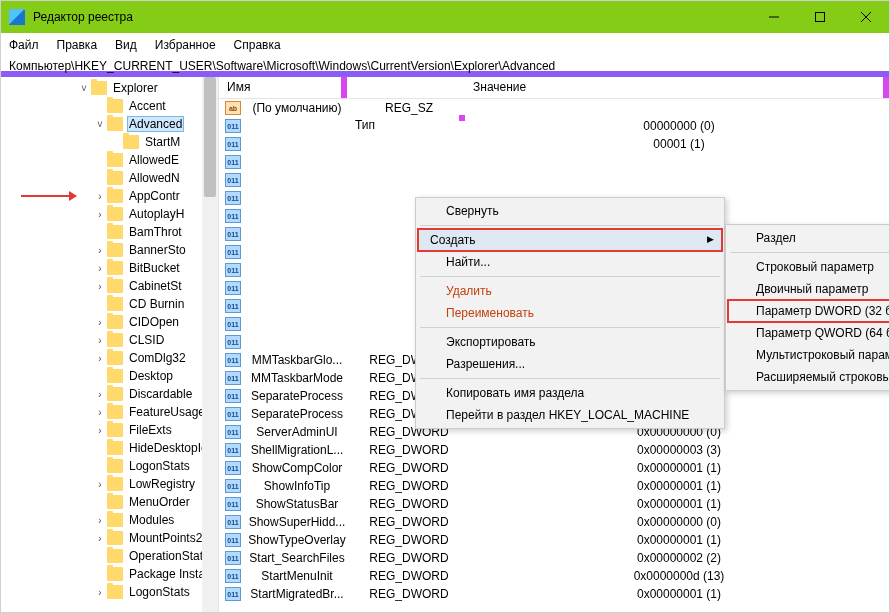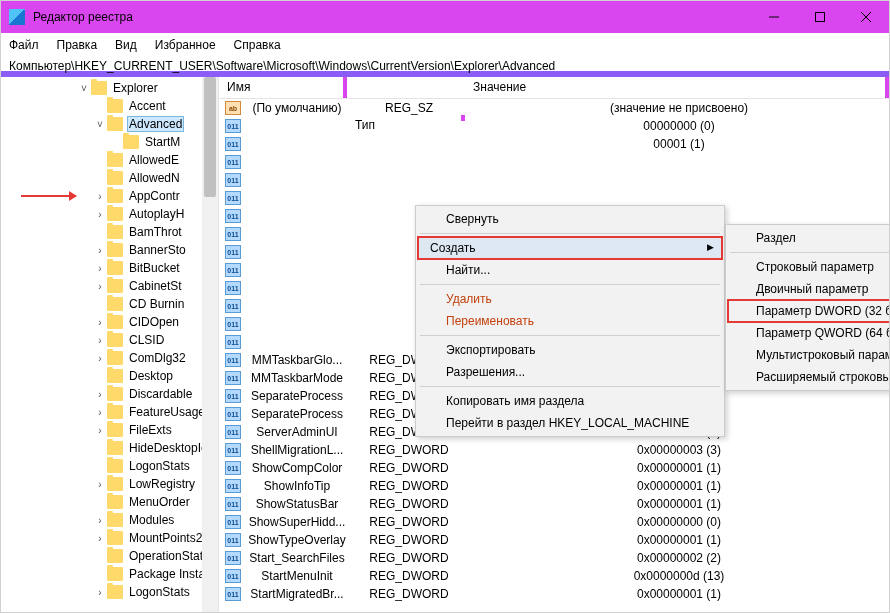--- a/index.html
+++ b/index.html
@@ -1,18 +1,18 @@
 <!DOCTYPE html>
 <html><head>
 <meta charset="utf-8">
 <style>
 * { margin: 0; padding: 0; box-sizing: border-box; font-family: 'Segoe UI', Tahoma, sans-serif; font-size: 12px; }
 body { background: #fff; width: 890px; height: 613px; border: 1px solid #d0d0d0; overflow: hidden; position: relative; }
 
-.titlebar { height: 32px; display: flex; align-items: center; padding-left: 8px; background: #d946ef; }
+.titlebar { height: 32px; display: flex; align-items: center; padding-left: 8px; background: #84cc16; }
 .titlebar .app-icon { width: 16px; height: 16px; background: linear-gradient(135deg, #4fc3f7 50%, #1976d2 50%); margin-right: 8px; }
 .titlebar .title { flex: 1; font-size: 12px; }
 .titlebar .win-controls { display: flex; }
 .titlebar .win-btn { width: 46px; height: 32px; display: flex; align-items: center; justify-content: center; color: #000; }
 .titlebar .win-btn svg { width: 10px; height: 10px; }
 
 .menubar { height: 24px; display: flex; align-items: center; gap: 2px; }
 .menubar .menu-item { padding: 2px 8px; }
 
 .address { height: 20px; padding: 2px 8px; font-size: 12px; border-bottom: 6px solid #8b5cf6; }
@@ -29,41 +29,41 @@
 .tree-row .folder { width: 16px; height: 14px; background: #ffd96a; border-radius: 1px; margin-right: 4px; position: relative; }
 .tree-row .folder::before { content: ''; position: absolute; top: -2px; left: 0; width: 6px; height: 3px; background: #ffd96a; border-radius: 1px 1px 0 0; }
 .tree-row .lbl { padding: 0 2px; }
 .tree-row.selected .lbl { background: #cde8ff; border: 1px solid #7ab8e0; padding: 0 1px; }
 
 .arrow { position: absolute; top: 118px; left: 20px; width: 55px; height: 2px; background: #e53935; }
 .arrow::after { content: ''; position: absolute; right: -1px; top: -4px; border-left: 8px solid #e53935; border-top: 5px solid transparent; border-bottom: 5px solid transparent; }
 
 .list-panel { flex: 1; position: relative; }
 .list-header { display: flex; height: 22px; border-bottom: 1px solid #e5e5e5; }
-.list-header .col { padding: 3px 8px; border-right: 4px solid #d946ef; }
+.list-header .col { padding: 3px 8px; border-right: 6px solid #d946ef; }
 .col-name { width: 128px; }
 .col-type { width: 118px; margin-top: 38px; }
 .col-val { flex: 1; }
 
 .list-body { }
 .list-row { display: flex; height: 18px; align-items: center; text-align: center; }
 .list-row .ico { width: 16px; height: 14px; margin: 0 4px 0 6px; background: #b3d9ff; border: 1px solid #5a9bd4; font-size: 7px; color: #0a4b8c; display: flex; align-items: center; justify-content: center; font-weight: bold; }
 .list-row .ico.str { background: #ffe0b3; border-color: #d48a3a; color: #8a4a0c; }
 .list-row .c-name { width: 104px; overflow: hidden; text-overflow: ellipsis; white-space: nowrap; }
 .list-row .c-type { width: 118px; padding-left: 2px; }
 .list-row .c-val { flex: 1; padding-left: 2px; }
 
 .ctx-menu { position: absolute; background: #f2f2f2; border: 1px solid #ccc; box-shadow: 2px 2px 6px rgba(0,0,0,0.2); z-index: 10; padding: 2px; }
 .ctx-item { padding: 4px 30px 4px 28px; white-space: nowrap; position: relative; }
 .ctx-item.hover { background: #dde8f3; }
 .ctx-item.disabled { color: #c2410c; }
 .ctx-item .arr { position: absolute; right: 8px; top: 5px; font-size: 9px; }
 .ctx-sep { height: 1px; background: #d0d0d0; margin: 3px 2px; }
 
-.ctx-main { top: 128px; left: 196px; width: 310px; }
+.ctx-main { top: 120px; left: 196px; width: 310px; }
 .ctx-main .ctx-item.outlined { outline: 2px solid #e53935; outline-offset: -1px; padding-left: 12px; }
 
 .ctx-sub { top: 147px; left: 506px; width: 272px; }
 .ctx-sub .ctx-item.outlined { outline: 2px solid #e53935; outline-offset: -1px; }
 </style>
 </head>
 <body>
 
 <div class="titlebar">
   <div class="app-icon"></div>
@@ -286,21 +286,20 @@
     <div class="list-header">
       <div class="col col-name">Имя</div>
       <div class="col col-type">Тип</div>
       <div class="col col-val">Значение</div>
     </div>
     <div class="list-body" id="listbody">
         <div class="list-row">
           <div class="ico str">ab</div>
           <div class="c-name">(По умолчанию)</div>
           <div class="c-type">REG_SZ</div>
-          <div class="c-val">(значение не присвоено)</div>
         </div>
         <div class="list-row">
           <div class="ico">011</div>
           <div class="c-name"></div>
           <div class="c-type"></div>
           <div class="c-val">00000000 (0)</div>
         </div>
         <div class="list-row">
           <div class="ico">011</div>
           <div class="c-name"></div>

